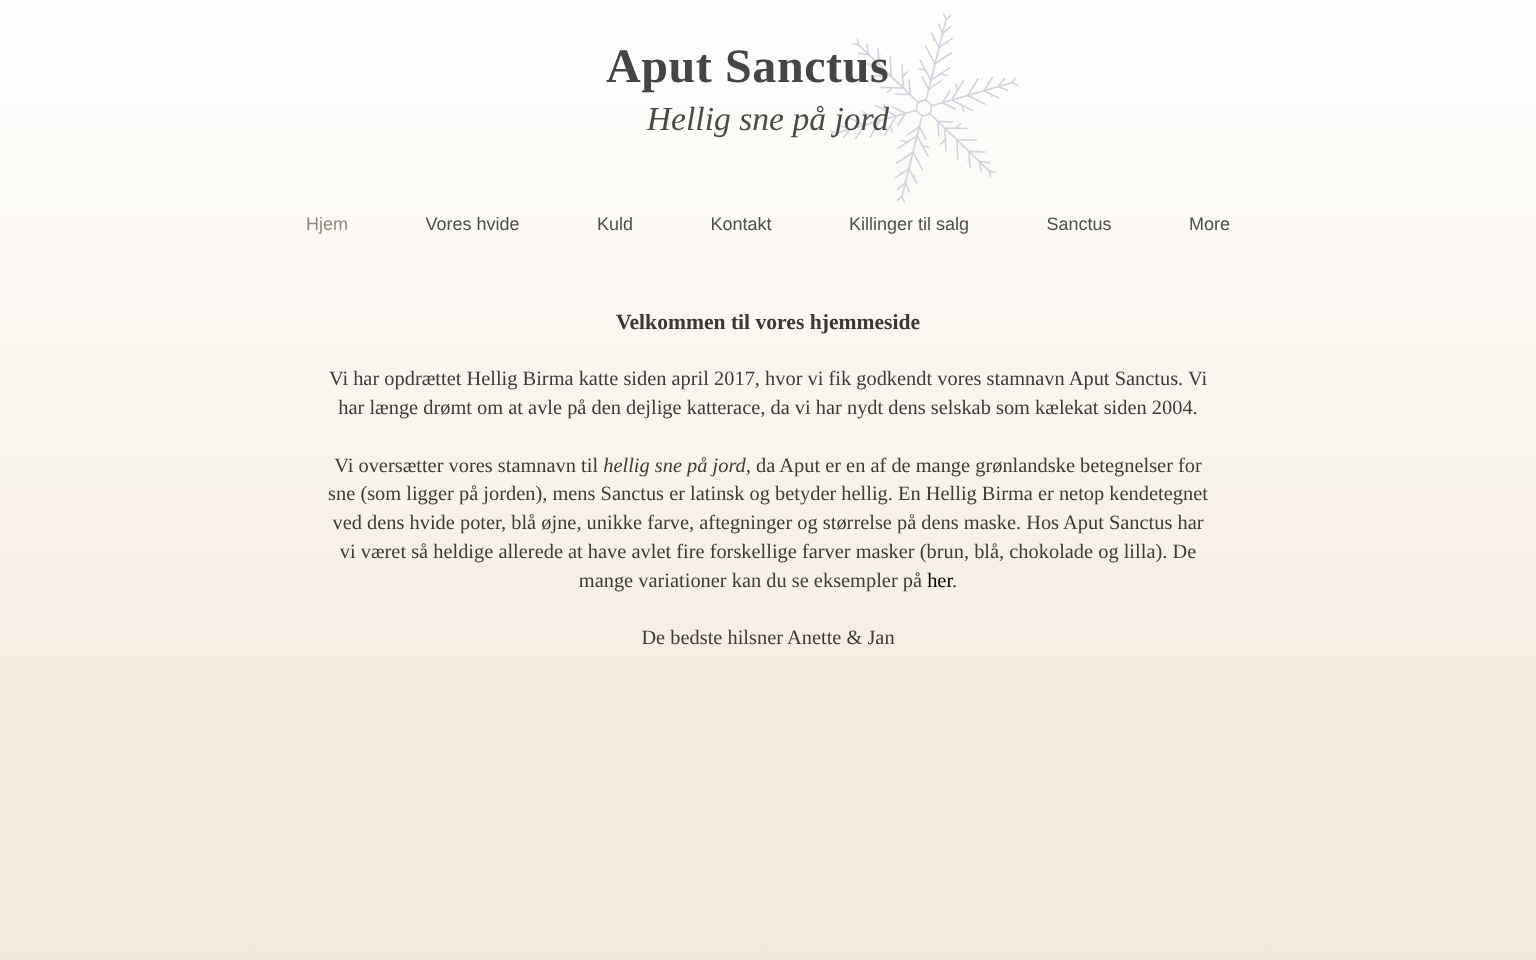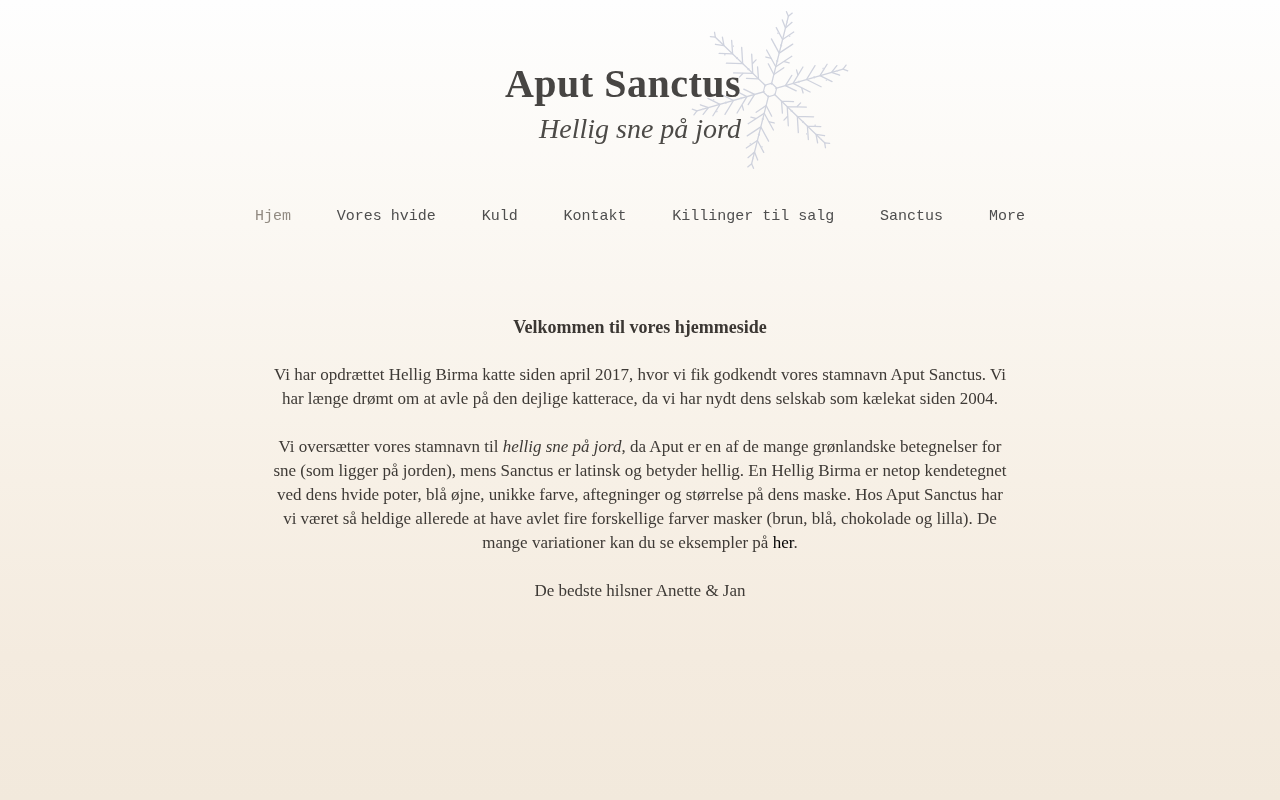--- a/index.html
+++ b/index.html
@@ -10,21 +10,21 @@
     width: 1280px;
     height: 800px;
     overflow: hidden;
     background: linear-gradient(180deg, #fefefe 0%, #fbf8f3 28%, #f7f0e6 60%, #f4ebdf 82%, #f2e9dc 100%);
     font-family: "Liberation Serif", serif;
     color: #3e3a36;
   }
   .header {
     position: relative;
     width: 1280px;
-    padding-top: 62px;
+    padding-top: 33px;
     text-align: center;
   }
   .snowflake-wrap {
     position: absolute;
     left: 688px;
     top: 8px;
     width: 164px;
     height: 164px;
     z-index: 0;
     pointer-events: none;
@@ -60,28 +60,27 @@
     justify-content: space-between;
     align-items: center;
     font-family: "Liberation Sans", sans-serif;
     font-size: 15px;
   }
   .nav-item {
     color: #4e4e4e;
     cursor: pointer;
     white-space: nowrap;
     text-decoration: none;
-    font-family: Liberation Mono, monospace;
   }
   .nav-item.active {
     color: #918a81;
   }
   .content {
     width: 740px;
-    margin: 90px auto 0 auto;
+    margin: 60px auto 0 auto;
     text-align: center;
     font-size: 17px;
     line-height: 24px;
     color: #3e3a36;
   }
   .content-heading {
     margin: 0 0 24px 0;
     font-size: 18px;
     font-weight: bold;
     color: #3b3733;

